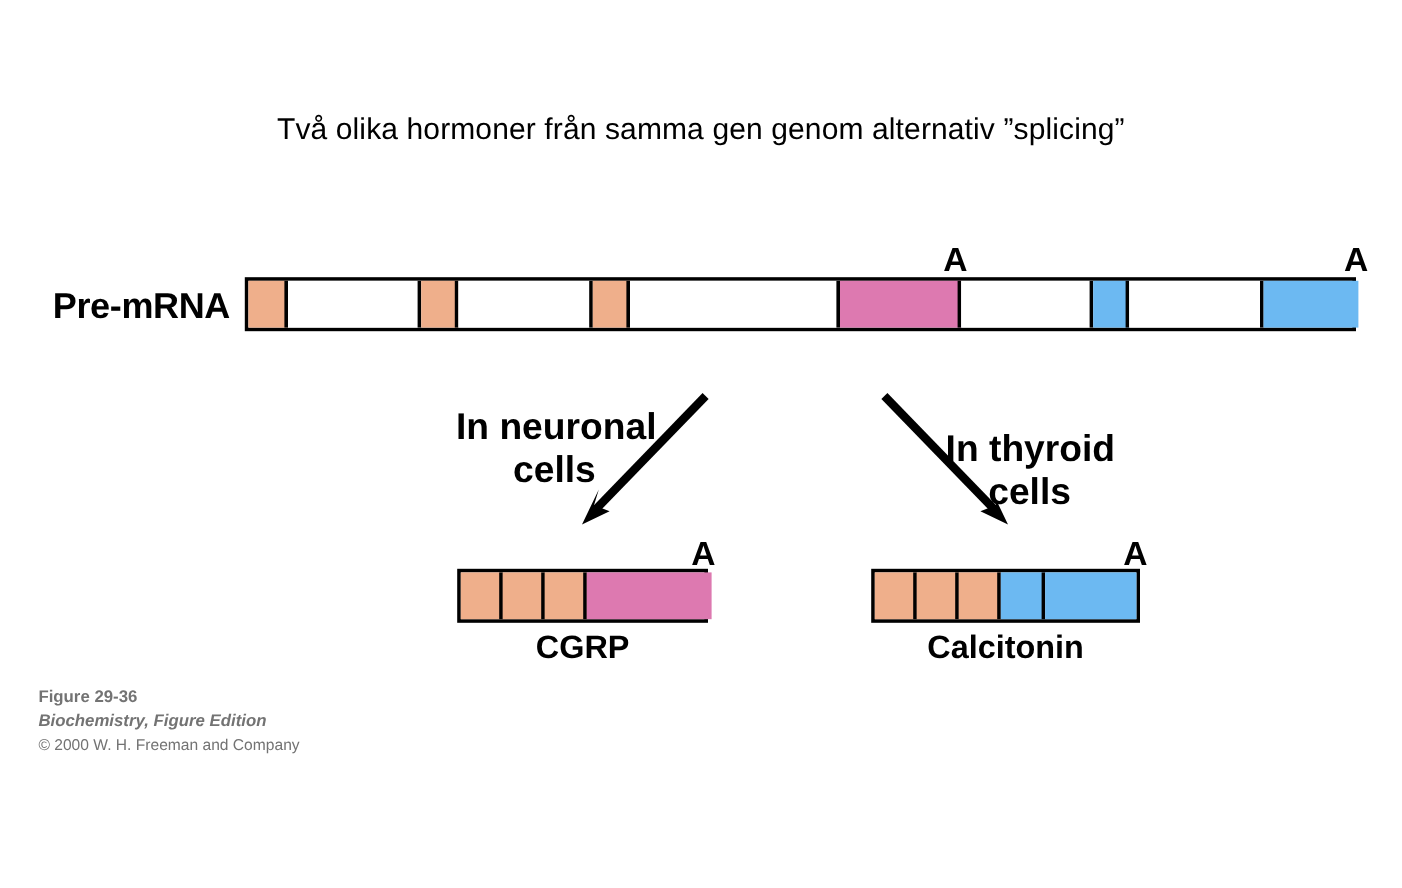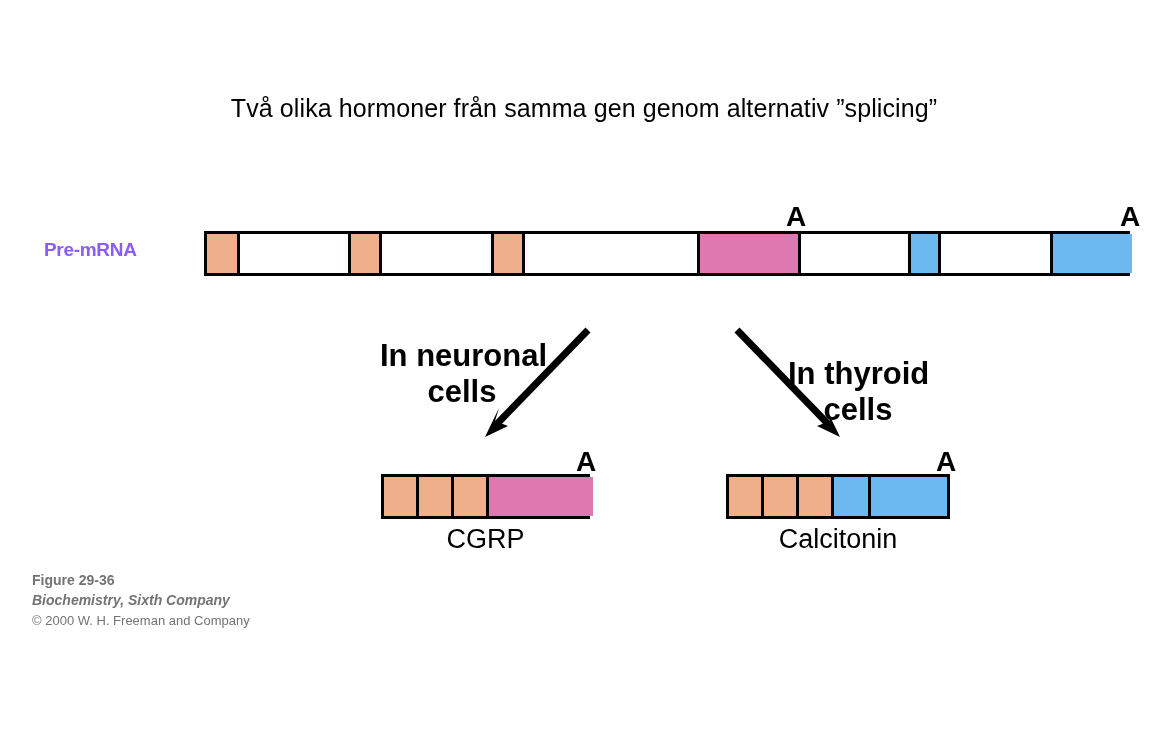--- a/index.html
+++ b/index.html
@@ -33,24 +33,24 @@
     letter-spacing: 0.1px;
     color: #000000;
     white-space: nowrap;
   }
 
   
   #pre-mrna-label {
     position: absolute;
     left: 44px;
     top: 239px;
-    font-size: 19px;
+    font-size: 30px;
     font-weight: 700;
     letter-spacing: -0.3px;
-    color: #8b5cf6;
+    color: #000000;
     white-space: nowrap;
   }
 
   .transcript-bar {
     position: absolute;
     box-sizing: border-box;
     border: 3px solid #000000;
     background: #ffffff;
     display: flex;
     align-items: stretch;
@@ -130,21 +130,21 @@
   #calcitonin-bar {
     left: 726px;
     top: 474px;
     width: 224px;
     height: 45px;
   }
 
   .product-name {
     position: absolute;
     font-size: 27px;
-    font-weight: 400;
+    font-weight: 700;
     color: #000000;
     text-align: center;
     white-space: nowrap;
   }
   #cgrp-name {
     left: 381px;
     top: 524px;
     width: 209px;
   }
   #calcitonin-name {
@@ -243,17 +243,17 @@
       <div class="segment seg-exon-blue" style="width: 37px; flex: 0 0 auto;"></div>
       <div class="segment seg-exon-blue" style="width: 76px; flex: 0 0 auto;"></div>
     </div>
 
   <div id="polya-calcitonin" class="polya-marker">A</div>
 
   <div id="calcitonin-name" class="product-name">Calcitonin</div>
 
   <div id="figure-caption">
     <div id="caption-figure-number">Figure 29-36</div>
-    <div id="caption-book-title">Biochemistry, Sixth Company</div>
+    <div id="caption-book-title">Biochemistry, Figure Edition</div>
     <div id="caption-copyright">© 2000 W. H. Freeman and Company</div>
   </div>
 
 </div>
 
 </body></html>

